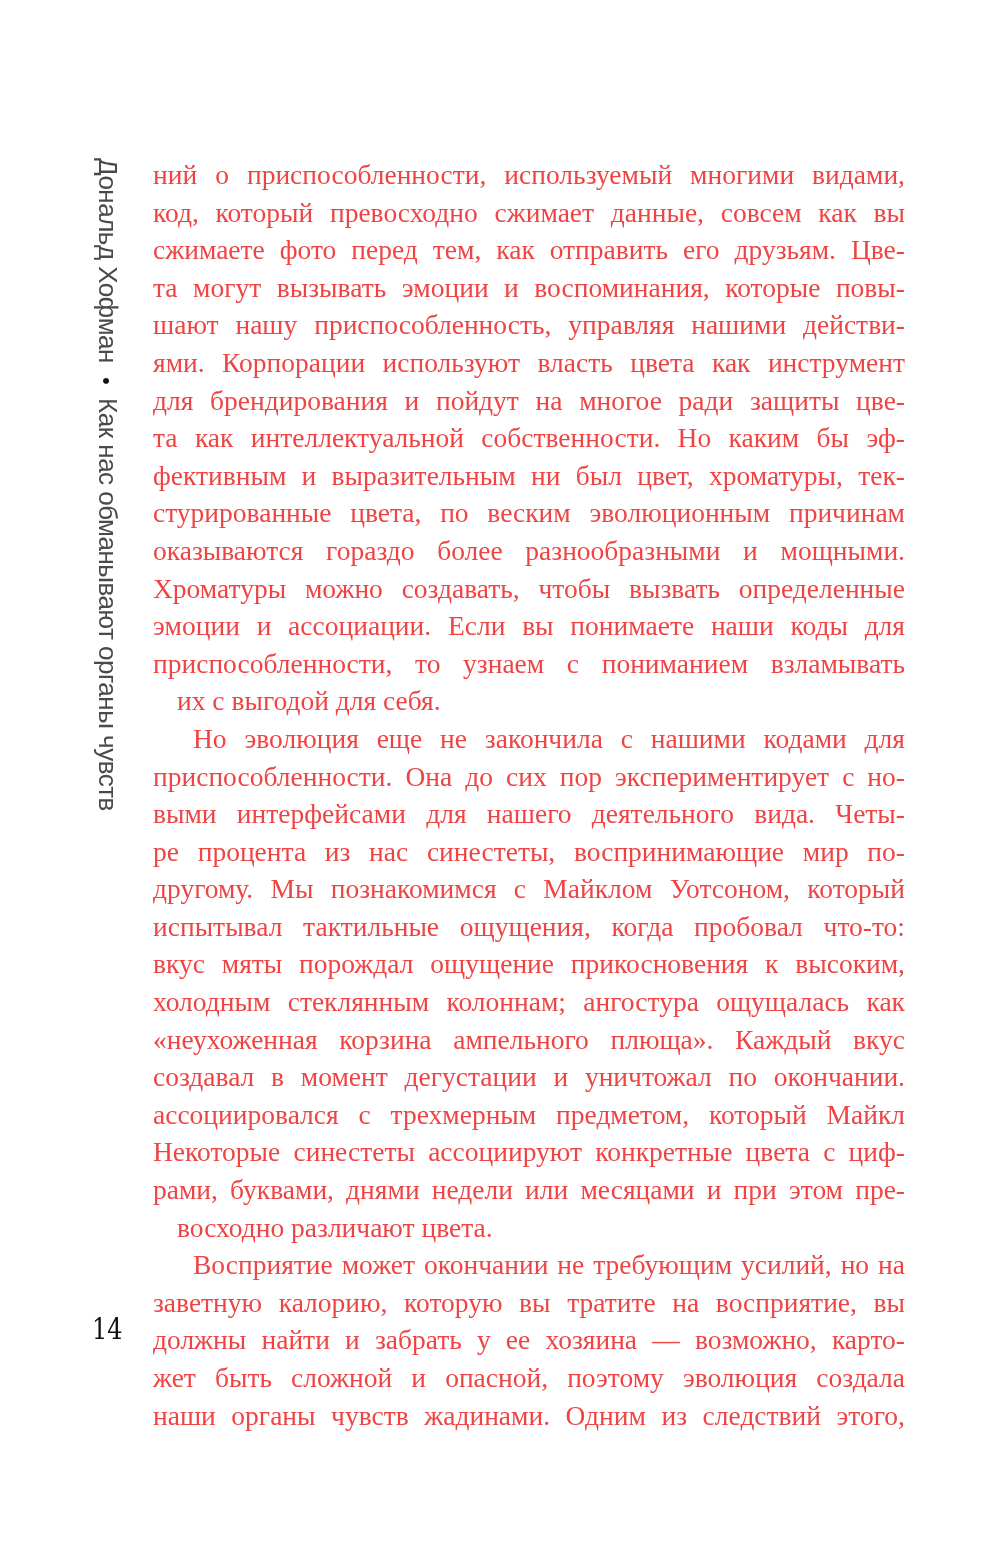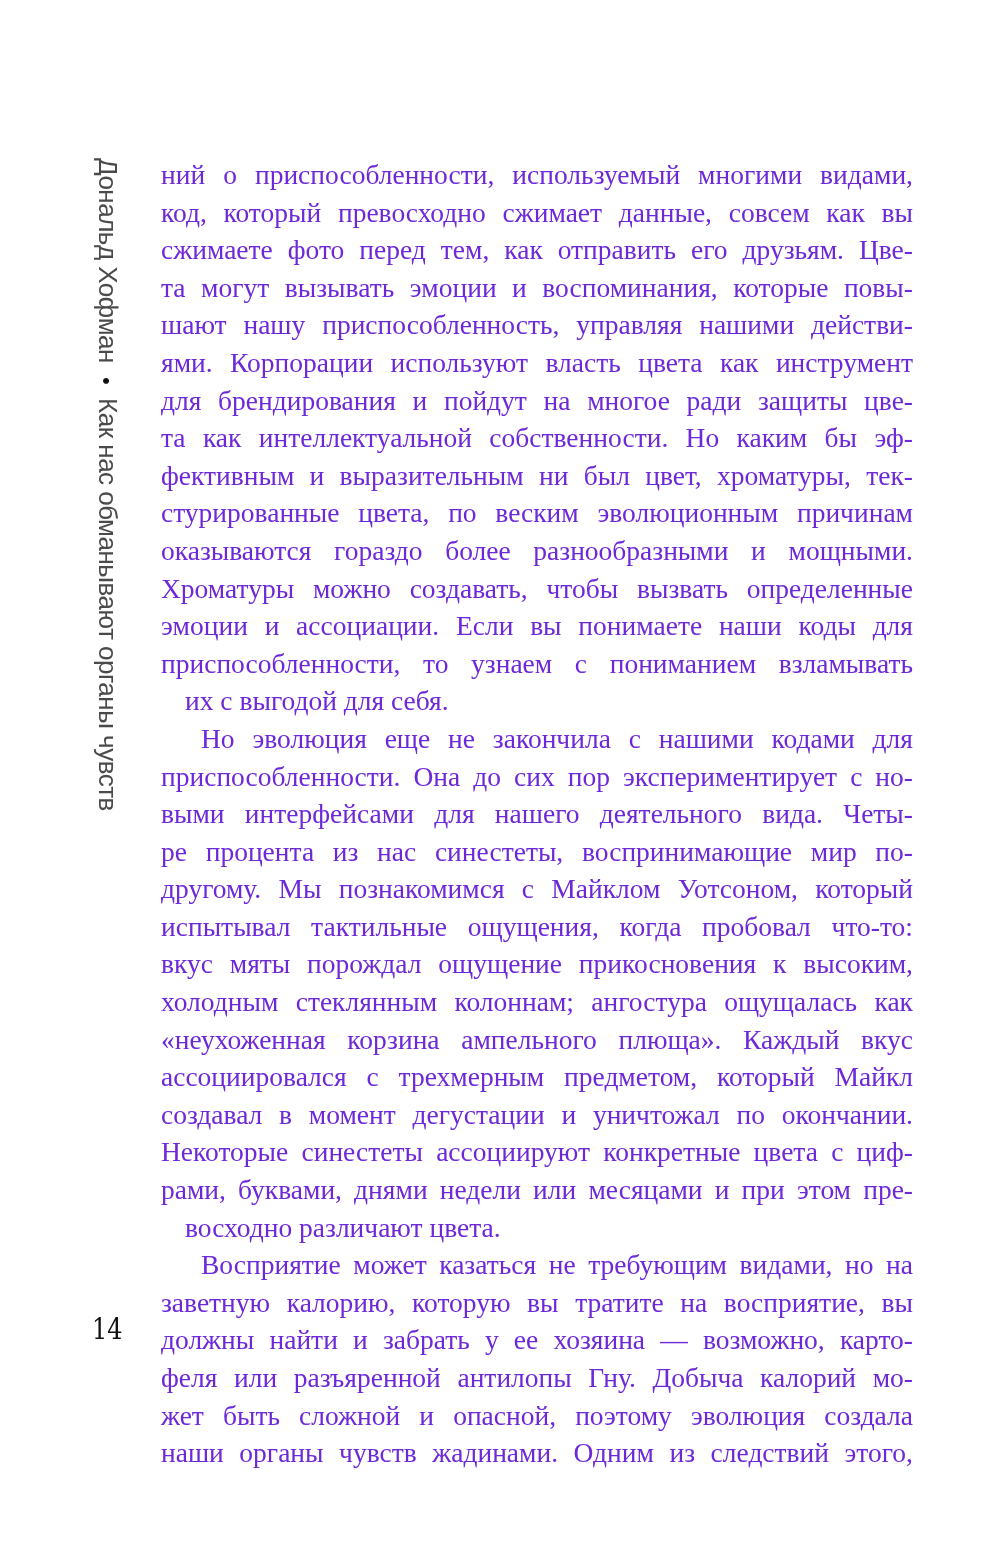--- a/index.html
+++ b/index.html
@@ -26,27 +26,27 @@
       left: 92px;
       top: 1311px;
       font-family: "DejaVu Serif", serif;
       font-size: 30px;
       color: #111;
       transform: scaleX(0.8);
       transform-origin: 0 0;
     }
     .body-text {
       position: absolute;
-      left: 161px;
+      left: 153px;
       top: 156px;
       width: 752px;
       font-family: "Liberation Serif", serif;
       font-size: 27.5px;
       line-height: 37.6px;
-      color: #6d28d9;
+      color: #ef4444;
       text-align: justify;
     }
     .line {
       display: block;
       height: 37.6px;
       white-space: nowrap;
       text-align-last: justify;
       text-align: justify;
     }
     .line.last { text-align-last: left; margin-left: 24px; }
@@ -83,28 +83,27 @@
       <div>
         <span class="line indent">Но эволюция еще не закончила с нашими кодами для</span>
         <span class="line">приспособленности. Она до сих пор экспериментирует с но-</span>
         <span class="line">выми интерфейсами для нашего деятельного вида. Четы-</span>
         <span class="line">ре процента из нас синестеты, воспринимающие мир по-</span>
         <span class="line">другому. Мы познакомимся с Майклом Уотсоном, который</span>
         <span class="line">испытывал тактильные ощущения, когда пробовал что-то:</span>
         <span class="line">вкус мяты порождал ощущение прикосновения к высоким,</span>
         <span class="line">холодным стеклянным колоннам; ангостура ощущалась как</span>
         <span class="line">«неухоженная корзина ампельного плюща». Каждый вкус</span>
+        <span class="line">создавал в момент дегустации и уничтожал по окончании.</span>
         <span class="line">ассоциировался с трехмерным предметом, который Майкл</span>
-        <span class="line">создавал в момент дегустации и уничтожал по окончании.</span>
         <span class="line">Некоторые синестеты ассоциируют конкретные цвета с циф-</span>
         <span class="line">рами, буквами, днями недели или месяцами и при этом пре-</span>
         <span class="line last">восходно различают цвета.</span>
       </div>
       <div>
-        <span class="line indent">Восприятие может казаться не требующим видами, но на</span>
+        <span class="line indent">Восприятие может окончании не требующим усилий, но на</span>
         <span class="line">заветную калорию, которую вы тратите на восприятие, вы</span>
         <span class="line">должны найти и забрать у ее хозяина — возможно, карто-</span>
-        <span class="line">феля или разъяренной антилопы Гну. Добыча калорий мо-</span>
         <span class="line">жет быть сложной и опасной, поэтому эволюция создала</span>
         <span class="line">наши органы чувств жадинами. Одним из следствий этого,</span>
       </div>
     </div>
 </div>
 
 </body></html>

